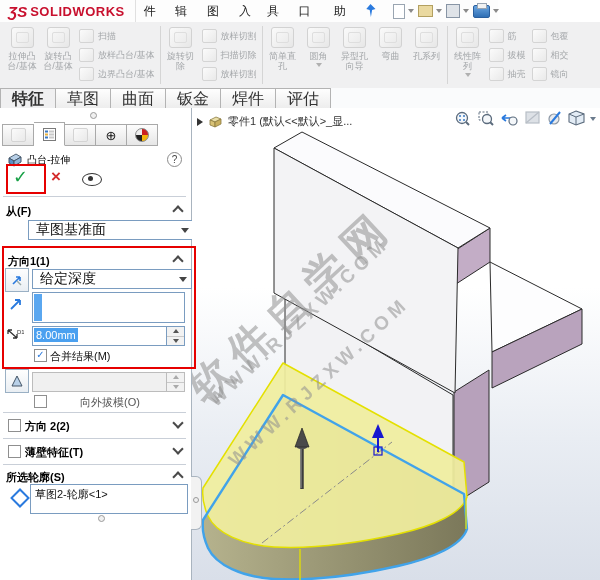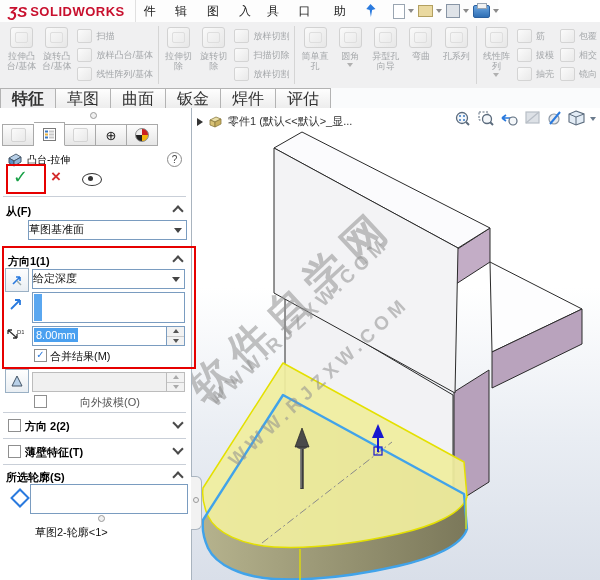--- a/index.html
+++ b/index.html
@@ -43,21 +43,21 @@
   .ptabs{position:absolute;left:2px;top:16px;display:flex;}
   .ptab{width:30px;height:20px;border:1px solid #a9a9a9;border-left:none;background:linear-gradient(#fdfdfd,#e6e6e6);display:flex;align-items:center;justify-content:center;}
   .ptab:first-child{border-left:1px solid #a9a9a9;}
   .ptab.active{background:#fff;height:22px;margin-top:-2px;border-bottom-color:#fff;}
   .pmicon{width:13px;height:13px;}
   .hdl{width:5px;height:5px;border:1px solid #9a9a9a;border-radius:50%;background:#f0f0f0;}
   .sechdr{font-weight:bold;font-size:11px;color:#000;}
   .chv{display:inline-block;width:6px;height:6px;border-top:2px solid #4a4a4a;border-right:2px solid #4a4a4a;}
   .chv.up{transform:rotate(-45deg);}
   .chv.down{transform:rotate(135deg);}
-  .combo{position:absolute;height:18px;background:#fff;border:1px solid #7a9cc0;font-size:11px;line-height:17px;padding-left:0;color:#111;}
+  .combo{position:absolute;height:18px;background:#fff;border:1px solid #7a9cc0;font-size:14px;line-height:17px;padding-left:7px;color:#111;}
   .combo .arr{position:absolute;right:4px;top:7px;width:0;height:0;border-left:4px solid transparent;border-right:4px solid transparent;border-top:5px solid #444;}
   .divline{position:absolute;left:3px;width:183px;height:1px;background:#c9cfd8;}
   .cb{position:absolute;width:11px;height:11px;border:1px solid #8f8f8f;background:#fff;font-size:10px;line-height:10px;text-align:center;color:#2a7ade;font-weight:bold;}
   .lbl11{position:absolute;font-size:11px;color:#111;}
   .spin{position:absolute;width:17px;height:18px;border:1px solid #7a9cc0;background:#f2f2f2;display:flex;flex-direction:column;}
   .spin div{flex:1;display:flex;align-items:center;justify-content:center;border-bottom:1px solid #c9c9c9;}
   .spin div:last-child{border-bottom:none;}
   .tup{width:0;height:0;border-left:3px solid transparent;border-right:3px solid transparent;border-bottom:4px solid #555;}
   .tdn{width:0;height:0;border-left:3px solid transparent;border-right:3px solid transparent;border-top:4px solid #555;}
   .redbox{position:absolute;border:2px solid #e60000;z-index:30;pointer-events:none;}
@@ -127,28 +127,24 @@
       <div class="sr">
           <span class="gs"></span>
           <span class="lbl">扫描</span>
         </div>
       <div class="sr">
           <span class="gs"></span>
           <span class="lbl">放样凸台/基体</span>
         </div>
       <div class="sr">
           <span class="gs"></span>
-          <span class="lbl">线性阵列/基体</span>
+          <span class="lbl">边界凸台/基体</span>
         </div>
     </div>
     <div class="rsep"></div>
-    <div class="bb">
-      <span class="gi"></span>
-      <span class="lbl">拉伸切除</span>
-    </div>
     <div class="bb">
       <span class="gi"></span>
       <span class="lbl">旋转切除</span>
     </div>
     <div class="stack">
       <div class="sr">
           <span class="gs"></span>
           <span class="lbl">放样切割</span>
         </div>
       <div class="sr">
@@ -339,21 +335,21 @@
     <div class="divline" style="top:330px;"></div>
     <span class="cb" style="left:8px;top:337px;"></span>
     <span class="abs sechdr" style="left:25px;top:337px;">薄壁特征(T)</span>
     <span class="abs chv down" style="left:174px;top:337px;"></span>
 
     <div class="divline" style="top:356px;"></div>
     <span class="abs sechdr" style="left:6px;top:362px;">所选轮廓(S)</span>
     <span class="abs chv up" style="left:174px;top:365px;"></span>
     <span class="abs" style="left:13px;top:383px;width:10px;height:10px;border:2px solid #2a7ade;transform:rotate(45deg);"></span>
     <div class="abs" style="left:30px;top:376px;width:156px;height:28px;background:#fff;border:1px solid #7a9cc0;">
-      <span style="position:absolute;left:4px;top:2px;font-size:11px;color:#111;margin-top:38px;">草图2-轮廓&lt;1&gt;</span>
+      <span style="position:absolute;left:4px;top:2px;font-size:11px;color:#111;">草图2-轮廓&lt;1&gt;</span>
     </div>
     <div class="hdl abs" style="left:98px;top:407px;"></div>
   </div>
 
   <div class="redbox" style="left:6px;top:164px;width:36px;height:26px;"></div>
   <div class="redbox" style="left:2px;top:246px;width:190px;height:119px;"></div>
 
   <div class="viewport">
 
     <div class="wm" style="left:4px;top:259px;font-size:42px;letter-spacing:10px;">软件自学网</div>

